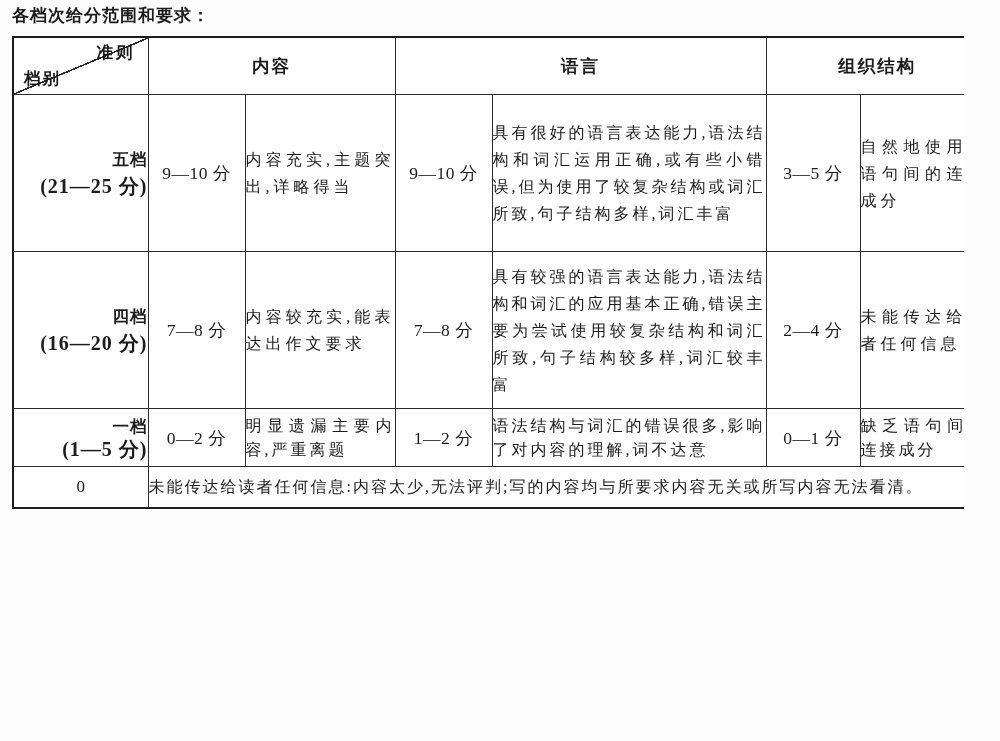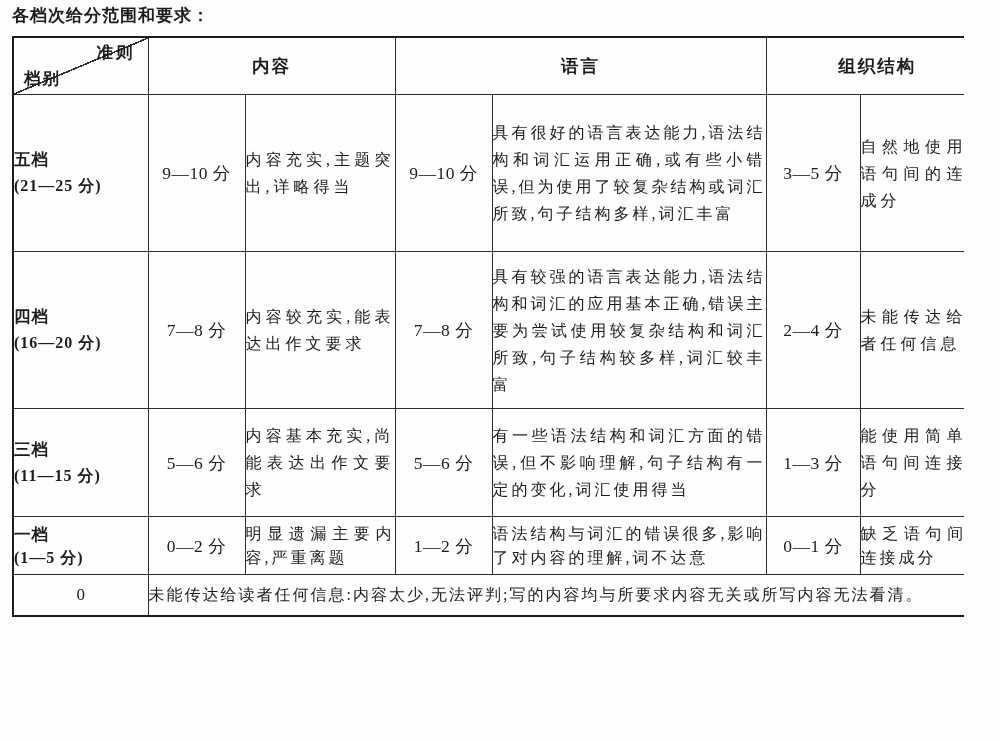--- a/index.html
+++ b/index.html
@@ -76,28 +76,28 @@
 
   
   tr.r1 td { height: 156px; }
   tr.r2 td { height: 156px; }
   tr.r3 td { height: 107px; }
   tr.r4 td { height: 114px; }
   tr.r5 td { height: 57px; }
   tr.r0 td { height: 40px; }
 
   .grade {
-    text-align: left;
+    text-align: right;
     font-weight: 700;
     font-size: 16.5px;
     line-height: 26px;
     letter-spacing: 1px;
   }
   tr.r5 .grade { line-height: 23px; }
-  .grade .range { font-size: 16px; }
+  .grade .range { font-size: 20px; }
 
   .score {
     text-align: center;
     font-size: 17.5px;
     letter-spacing: 0.5px;
     white-space: nowrap;
   }
 
   .desc {
     text-align: justify;
@@ -174,32 +174,20 @@
         <div class="range">(16—20 分)</div>
       </td>
       <td class="score">7—8 分</td>
       <td class="desc desc-narrow">内容较充实,能表达出作文要求</td>
       <td class="score">7—8 分</td>
       <td class="desc">具有较强的语言表达能力,语法结构和词汇的应用基本正确,错误主要为尝试使用较复杂结构和词汇所致,句子结构较多样,词汇较丰富</td>
       <td class="score">2—4 分</td>
       <td class="desc desc-narrow">未能传达给读者任何信息</td>
     </tr>
 
-    <tr class="r3">
-      <td class="grade">
-        <div>三档</div>
-        <div class="range">(11—15 分)</div>
-      </td>
-      <td class="score">5—6 分</td>
-      <td class="desc desc-narrow">内容基本充实,尚能表达出作文要求</td>
-      <td class="score">5—6 分</td>
-      <td class="desc">有一些语法结构和词汇方面的错误,但不影响理解,句子结构有一定的变化,词汇使用得当</td>
-      <td class="score">1—3 分</td>
-      <td class="desc desc-narrow">能使用简单的语句间连接成分</td>
-    </tr>
 
 
     <tr class="r5">
       <td class="grade">
         <div>一档</div>
         <div class="range">(1—5 分)</div>
       </td>
       <td class="score">0—2 分</td>
       <td class="desc desc-narrow">明显遗漏主要内容,严重离题</td>
       <td class="score">1—2 分</td>

